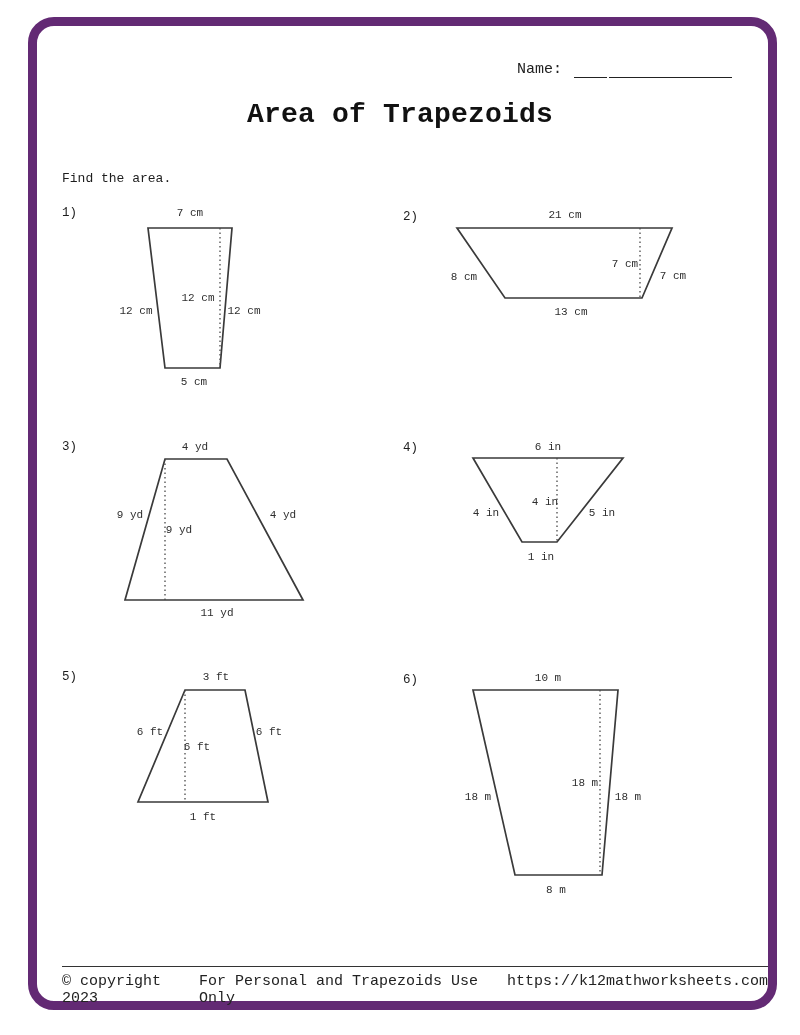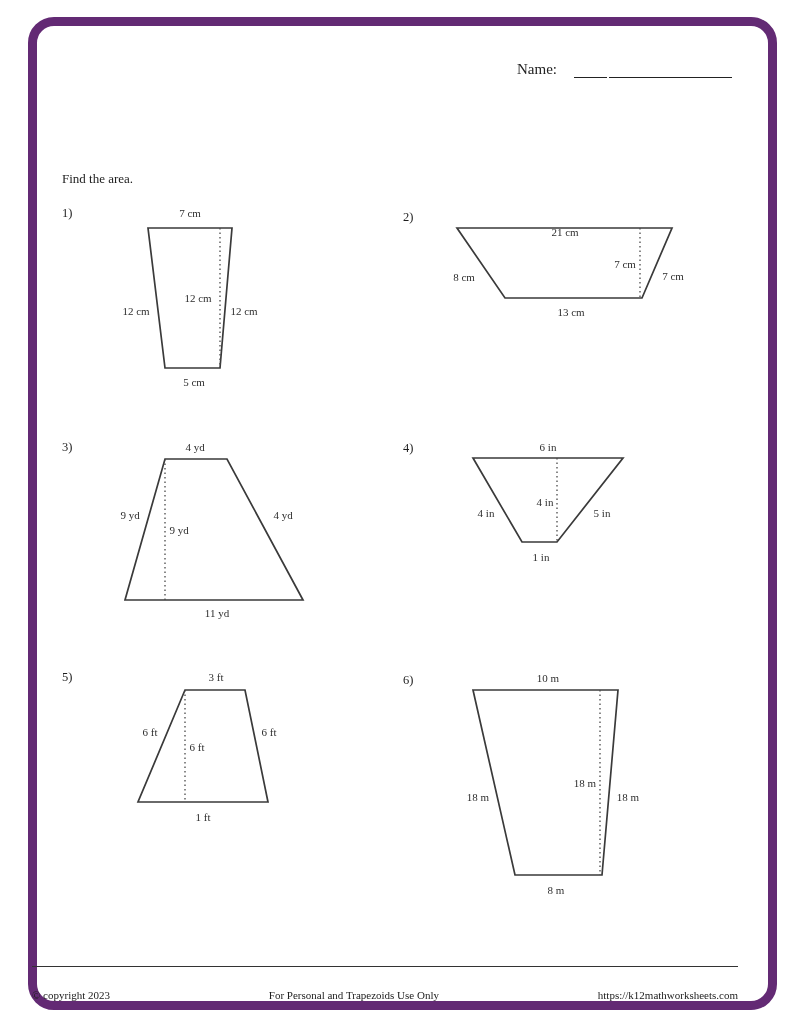--- a/index.html
+++ b/index.html
@@ -1,17 +1,17 @@
 <!DOCTYPE html>
 <html><head>
 <meta charset="utf-8">
 <style>
   html,body{margin:0;padding:0;background:#fff;}
   .page{position:relative;width:800px;height:1035px;background:#fff;overflow:hidden;
-        font-family:Liberation Serif, serif;color:#1d1d1d;}
+        font-family:Liberation Mono, monospace;color:#1d1d1d;}
   .frame{position:absolute;left:28px;top:17px;width:731px;height:975px;
          border:9px solid #632a74;border-radius:26px;}
   .name-row{position:absolute;left:517px;top:61px;font-size:15px;color:#222;}
   .name-line{position:absolute;height:0;border-bottom:1.4px solid #222;}
   .seg1{left:574px;top:77px;width:33px;}
   .seg2{left:609px;top:77px;width:123px;}
   .title{position:absolute;left:0;top:99px;width:100%;text-align:center;
          font-size:28px;font-weight:bold;color:#111;letter-spacing:0.2px;}
   .instruction{position:absolute;left:62px;top:171px;font-size:13px;color:#1d1d1d;}
   .problem{position:absolute;}
@@ -23,34 +23,35 @@
   .p6{left:396px;top:663px;width:300px;height:240px;}
   .pnum{position:absolute;font-size:12.5px;color:#1d1d1d;}
   .p1 .pnum{left:7px;top:6px;} .p2 .pnum{left:7px;top:10px;}
   .p3 .pnum{left:7px;top:10px;} .p4 .pnum{left:7px;top:11px;}
   .p5 .pnum{left:7px;top:7px;} .p6 .pnum{left:7px;top:10px;}
   .fig{position:absolute;left:0;top:0;}
   .fig polygon{fill:none;stroke:#3a3a3a;stroke-width:1.7;stroke-linejoin:miter;}
   .fig line{fill:none;stroke:#4a4a4a;stroke-width:1.3;stroke-dasharray:1.5 3;}
   .lbl{position:absolute;font-size:11px;color:#2e2e2e;white-space:nowrap;
        transform:translate(-50%,-50%);}
-  .footer{position:absolute;left:32px;top:966px;width:706px;
+  .footer{position:absolute;left:62px;top:966px;width:706px;
           border-top:1.5px solid #333;display:flex;justify-content:space-between;
-          padding-top:22px;font-size:11px;color:#222;}
+          padding-top:6px;font-size:15px;color:#222;}
 </style>
 </head>
 <body>
 
 <div class="page">
   <div class="frame" style="border-color: rgb(99, 42, 116);"></div>
 
   <span class="name-row">Name:</span>
   <div class="name-line seg1"></div>
   <div class="name-line seg2"></div>
 
+  <div class="title">Area of Trapezoids</div>
   <div class="instruction">Find the area.</div>
 
   <div class="problem p1">
     <span class="pnum">1)</span>
     <svg class="fig" width="260" height="200">
       <polygon points="93,28 177,28 165,168 110,168"></polygon>
       <line x1="165" y1="28" x2="165" y2="168"></line>
     </svg>
     <span class="lbl" style="left:135px;top:13px">7 cm</span>
     <span class="lbl" style="left:139px;top:182px">5 cm</span>
@@ -58,21 +59,21 @@
     <span class="lbl" style="left:189px;top:111px">12 cm</span>
     <span class="lbl" style="left:143px;top:98px">12 cm</span>
   </div>
 
   <div class="problem p2">
     <span class="pnum">2)</span>
     <svg class="fig" width="310" height="130">
       <polygon points="61,28 276,28 246,98 109,98"></polygon>
       <line x1="244" y1="28" x2="244" y2="98"></line>
     </svg>
-    <span class="lbl" style="left:169px;top:32px">21 cm</span>
+    <span class="lbl" style="left:169px;top:15px">21 cm</span>
     <span class="lbl" style="left:175px;top:112px">13 cm</span>
     <span class="lbl" style="left:68px;top:77px">8 cm</span>
     <span class="lbl" style="left:277px;top:76px">7 cm</span>
     <span class="lbl" style="left:229px;top:64px">7 cm</span>
   </div>
 
   <div class="problem p3">
     <span class="pnum">3)</span>
     <svg class="fig" width="270" height="200">
       <polygon points="110,29 172,29 248,170 70,170"></polygon>

